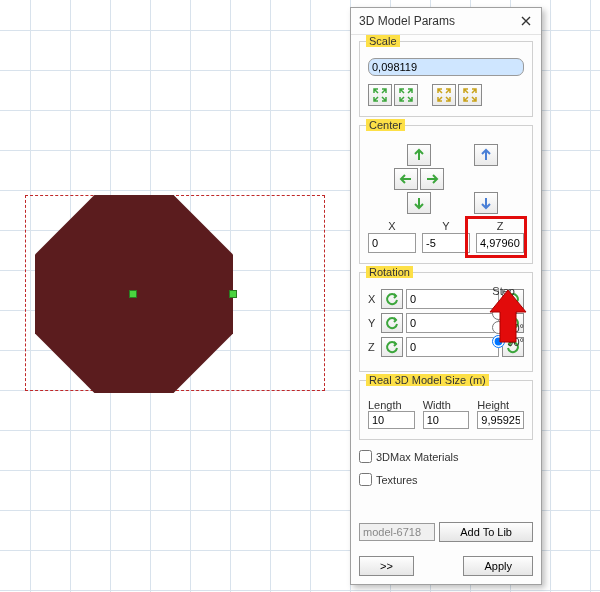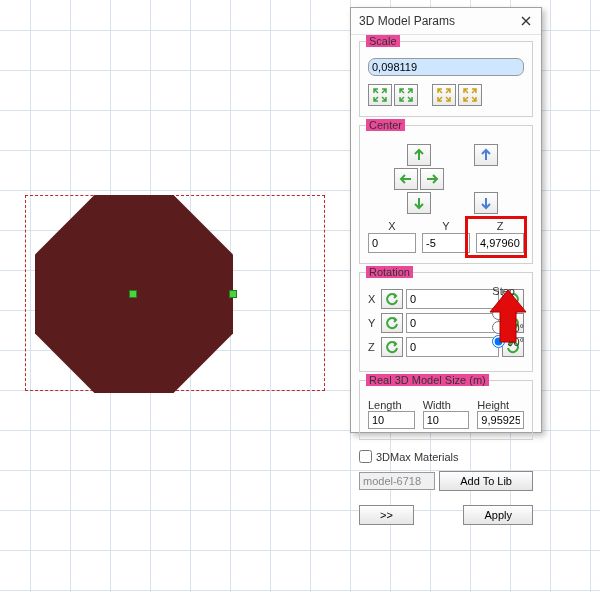--- a/index.html
+++ b/index.html
@@ -40,21 +40,21 @@
   width: 8px; height: 8px;
   background: #4ad43f;
   border: 1px solid #2a7a22;
 }
 .handle.center { left: 129px; top: 290px; }
 .handle.right { left: 229px; top: 290px; }
 
 .panel {
   position: absolute;
   left: 350px; top: 7px;
-  width: 192px; height: 426px;
+  width: 192px; height: 578px;
   background: #fdfdfd;
   border: 1px solid #a0a0a0;
   box-shadow: 3px 3px 6px rgba(0,0,0,0.25);
   display: flex;
   flex-direction: column;
 }
 .titlebar {
   display: flex;
   justify-content: space-between;
   align-items: center;
@@ -69,21 +69,21 @@
 
 .group {
   border: 1px solid #d0d0d0;
   padding: 16px 8px 10px 8px;
   position: relative;
 }
 .group .legend {
   position: absolute;
   top: -7px; left: 6px;
   padding: 0 3px;
-  background: #ec4899;
+  background: #fde047;
   font-size: 11px;
 }
 
 input[type=text] {
   border: 1px solid #9a9a9a;
   font-size: 11px;
   padding: 2px 3px;
   width: 100%;
   background: #fff;
 }
@@ -139,21 +139,21 @@
 .radio-row { display: flex; align-items: center; gap: 2px; font-size: 11px; }
 .radio-row input { width: auto; }
 
 .size-row { display: flex; gap: 8px; margin-top: 2px; }
 .size-col { flex: 1; display: flex; flex-direction: column; gap: 0; }
 .size-col label { font-size: 11px; }
 
 .check-row { display: flex; align-items: center; gap: 4px; font-size: 11px; margin-top: 2px; }
 .check-row input { width: auto; }
 
-.bottom-row { display: flex; gap: 4px; align-items: center; }
+.bottom-row { display: flex; gap: 4px; align-items: center; margin-top: 28px; }
 .bottom-row input[disabled] { background: #f0f0f0; color: #888; flex: 1; }
 .btn {
   border: 1px solid #8a8a8a;
   background: linear-gradient(#fefefe,#e6e6e6);
   font-size: 11px;
   padding: 3px 20px;
   cursor: pointer;
 }
 .btn-row-final { display: flex; gap: 4px; justify-content: flex-start; margin-top: 6px; }
 .btn-row-final .spacer { flex: 1; }
@@ -355,20 +355,24 @@
           <label>Height</label>
           <input type="text" value="9,959256" style="">
         </div>
       </div>
     </div>
 
     <label class="check-row">
       <input type="checkbox" style="">
         <span>3DMax Materials</span>
     </label>
+    <label class="check-row">
+      <input type="checkbox" style="">
+        <span>Textures</span>
+    </label>
 
     <div class="bottom-row">
       <input type="text" disabled="" value="model-6718" style="">
       <button class="btn">Add To Lib</button>
     </div>
 
     <div class="btn-row-final">
       <button class="btn">&gt;&gt;</button>
       <span class="spacer"></span>
       <button class="btn">Apply</button>

